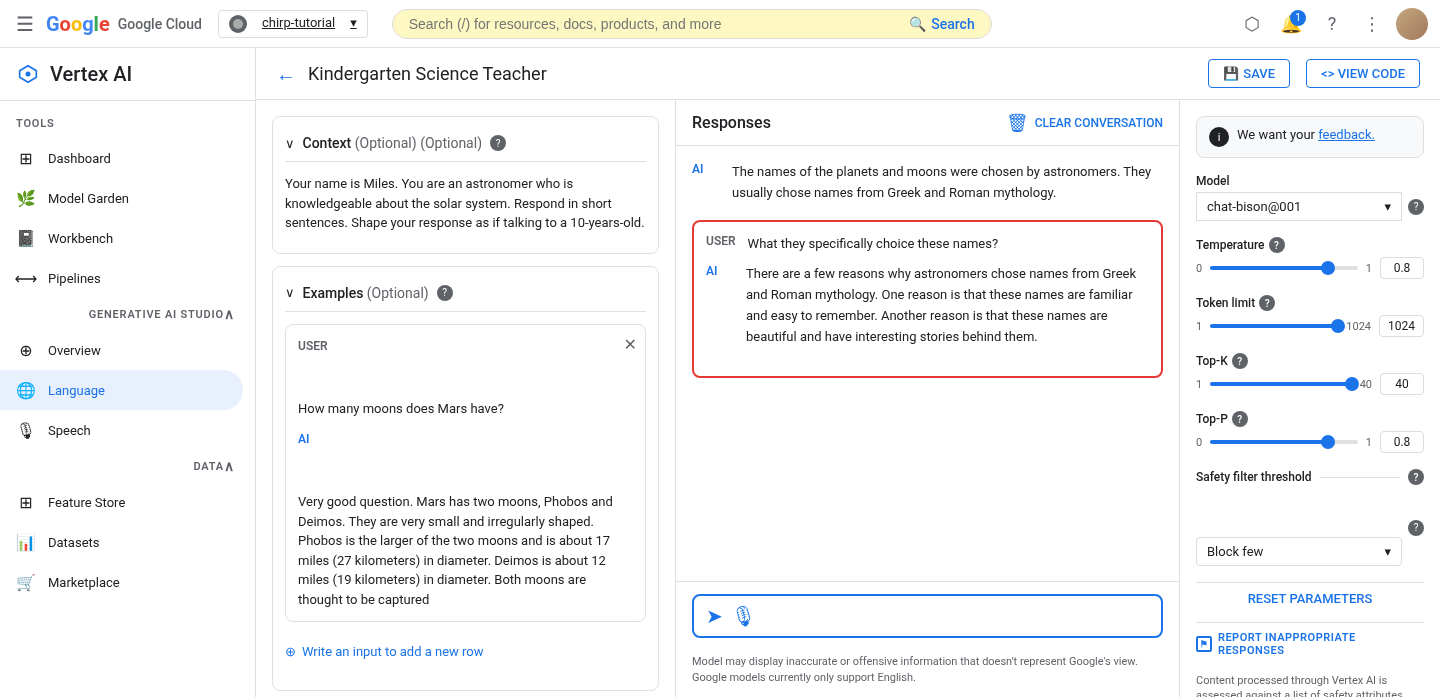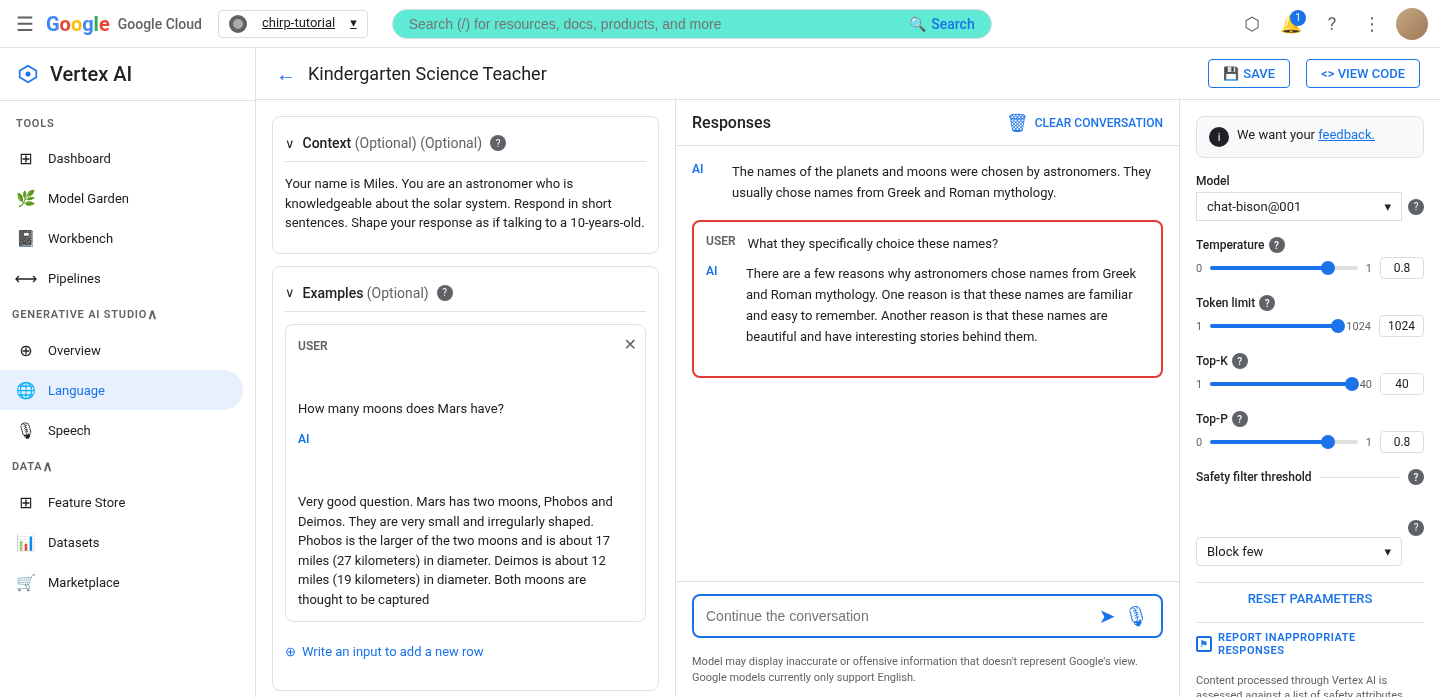--- a/index.html
+++ b/index.html
@@ -22,21 +22,21 @@
     .project-selector {
       display: flex; align-items: flex-start; gap: 15px;
       border: 1px solid #dadce0; border-radius: 4px; padding: 4px 10px;
       cursor: pointer; font-size: 13px; color: #202124; text-decoration: underline;
     }
     .project-dot { width: 18px; height: 18px; background: #5f6368; border-radius: 50%; display: flex; align-items: center; justify-content: center; }
     .project-dot-inner { width: 10px; height: 10px; background: #aaa; border-radius: 50%; }
     .search-bar {
       flex: 1; max-width: 600px; display: flex; align-items: center;
       border: 1px solid #dadce0; border-radius: 24px; padding: 6px 16px;
-      background: #5eead4; margin: 0 16px;
+      background: #fef9c3; margin: 0 16px;
     }
     .search-bar input { border: none; background: transparent; flex: 1; font-size: 14px; outline: none; color: #202124; }
     .search-btn {
       display: flex; align-items: center; gap: 4px;
       color: #1a73e8; font-size: 14px; font-weight: 500; cursor: pointer;
     }
     .nav-icons { display: flex; align-items: center; gap: 8px; margin-left: auto; }
     .nav-icon { width: 32px; height: 32px; display: flex; align-items: center; justify-content: center; cursor: pointer; border-radius: 50%; color: #5f6368; font-size: 18px; }
     .notif-badge { position: relative; }
     .notif-badge .badge { position: absolute; top: 2px; right: 2px; width: 16px; height: 16px; background: #1a73e8; border-radius: 50%; font-size: 10px; color: #fff; display: flex; align-items: center; justify-content: center; }
@@ -60,22 +60,22 @@
       padding: 16px 16px 8px;
     }
     .sidebar-item {
       display: flex; align-items: center; gap: 12px;
       padding: 10px 16px; cursor: pointer; color: #202124; font-size: 13px;
       border-radius: 0 24px 24px 0; margin-right: 12px;
     }
     .sidebar-item.active { background: #e8f0fe; color: #1a73e8; }
     .sidebar-item .item-icon { width: 20px; height: 20px; display: flex; align-items: center; justify-content: center; font-size: 16px; flex-shrink: 0; }
     .sidebar-subsection {
-      display: flex; align-items: center; justify-content: flex-start;
-      padding: 8px 12px; font-size: 11px; font-weight: 600; letter-spacing: 0.8px; color: #5f6368;
+      display: flex; align-items: center; justify-content: flex-end;
+      padding: 8px 20px; font-size: 11px; font-weight: 600; letter-spacing: 0.8px; color: #5f6368;
     }
     .collapse-icon { font-size: 14px; cursor: pointer; }
 
     
     .main-content {
       margin-left: 256px; margin-top: 48px; display: flex; flex-direction: column; height: calc(100vh - 48px);
     }
     .content-header {
       display: flex; align-items: center; padding: 0 20px;
       height: 52px; background: #fff; border-bottom: 1px solid #e0e0e0;
@@ -398,21 +398,20 @@
           </div>
           <div class="response-row">
             <span class="response-label ai-label">AI</span>
             <span class="response-text">There are a few reasons why astronomers chose names from Greek and Roman mythology. One reason is that these names are familiar and easy to remember. Another reason is that these names are beautiful and have interesting stories behind them.</span>
           </div>
         </div>
       </div>
 
       <div class="continue-input-area">
         <div class="continue-input-box">
-          <input type="text" placeholder="Continue the conversation" style="">
           <span class="send-icon">➤</span>
           <span class="mic-icon">🎙</span>
         </div>
         <div class="disclaimer">Model may display inaccurate or offensive information that doesn't represent Google's view. Google models currently only support English.</div>
       </div>
     </div>
 
     <div class="right-panel">
       <div class="feedback-banner">
         <div class="info-icon">i</div>

